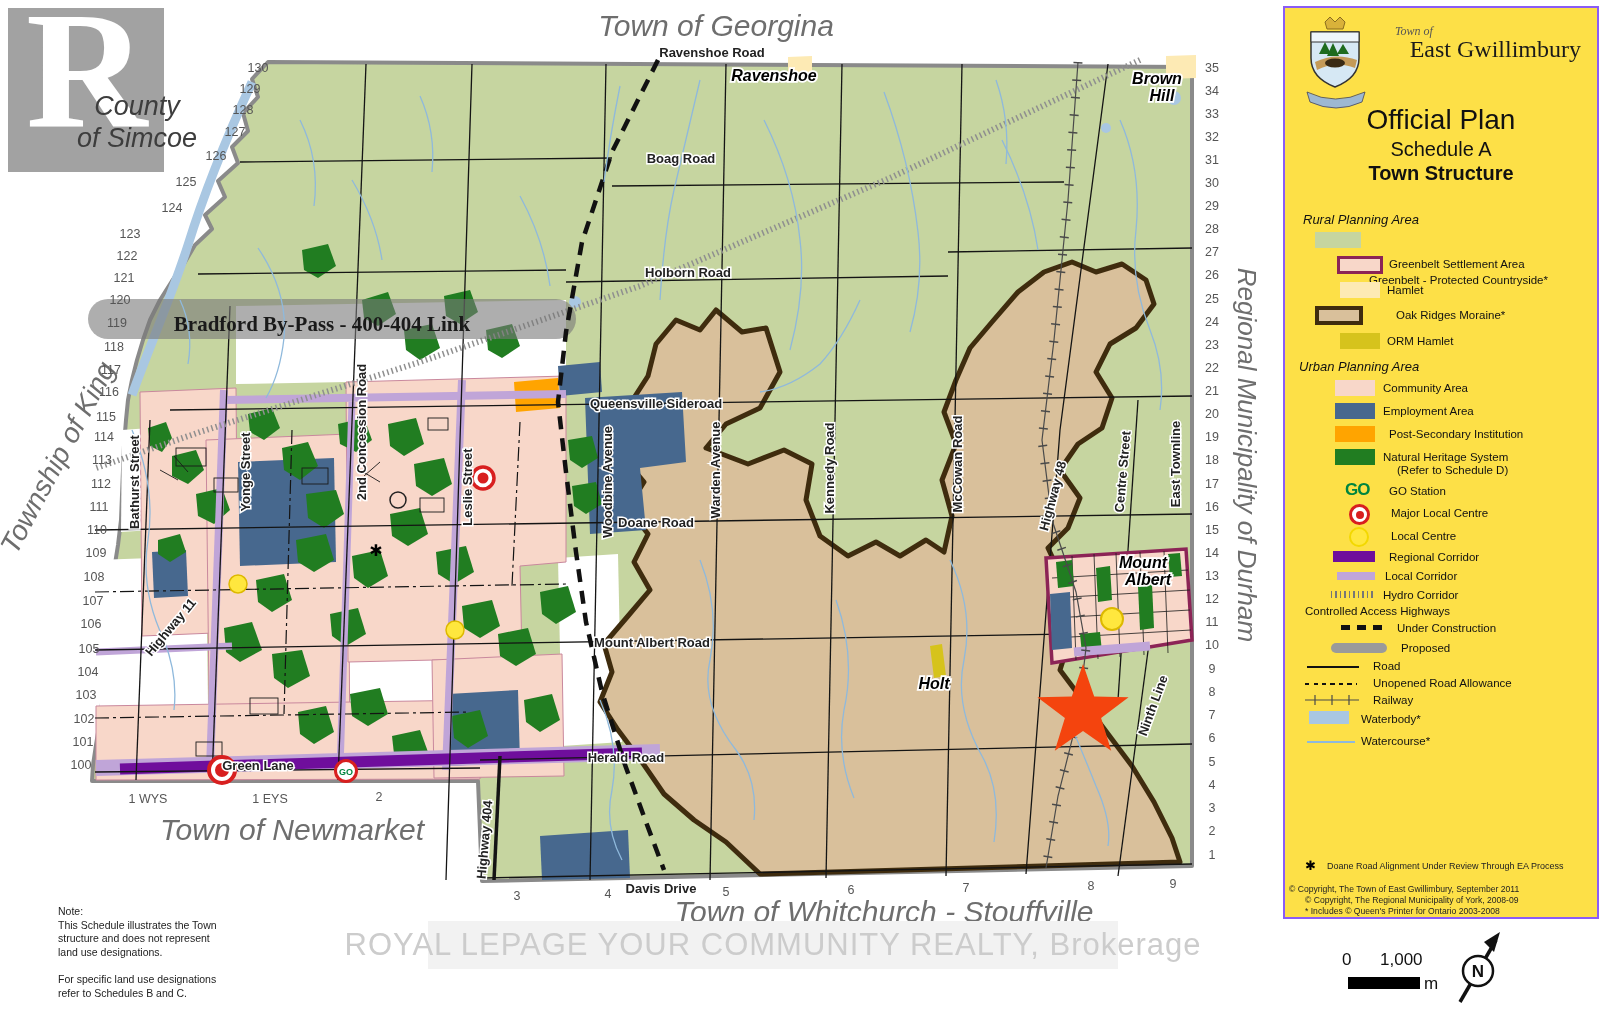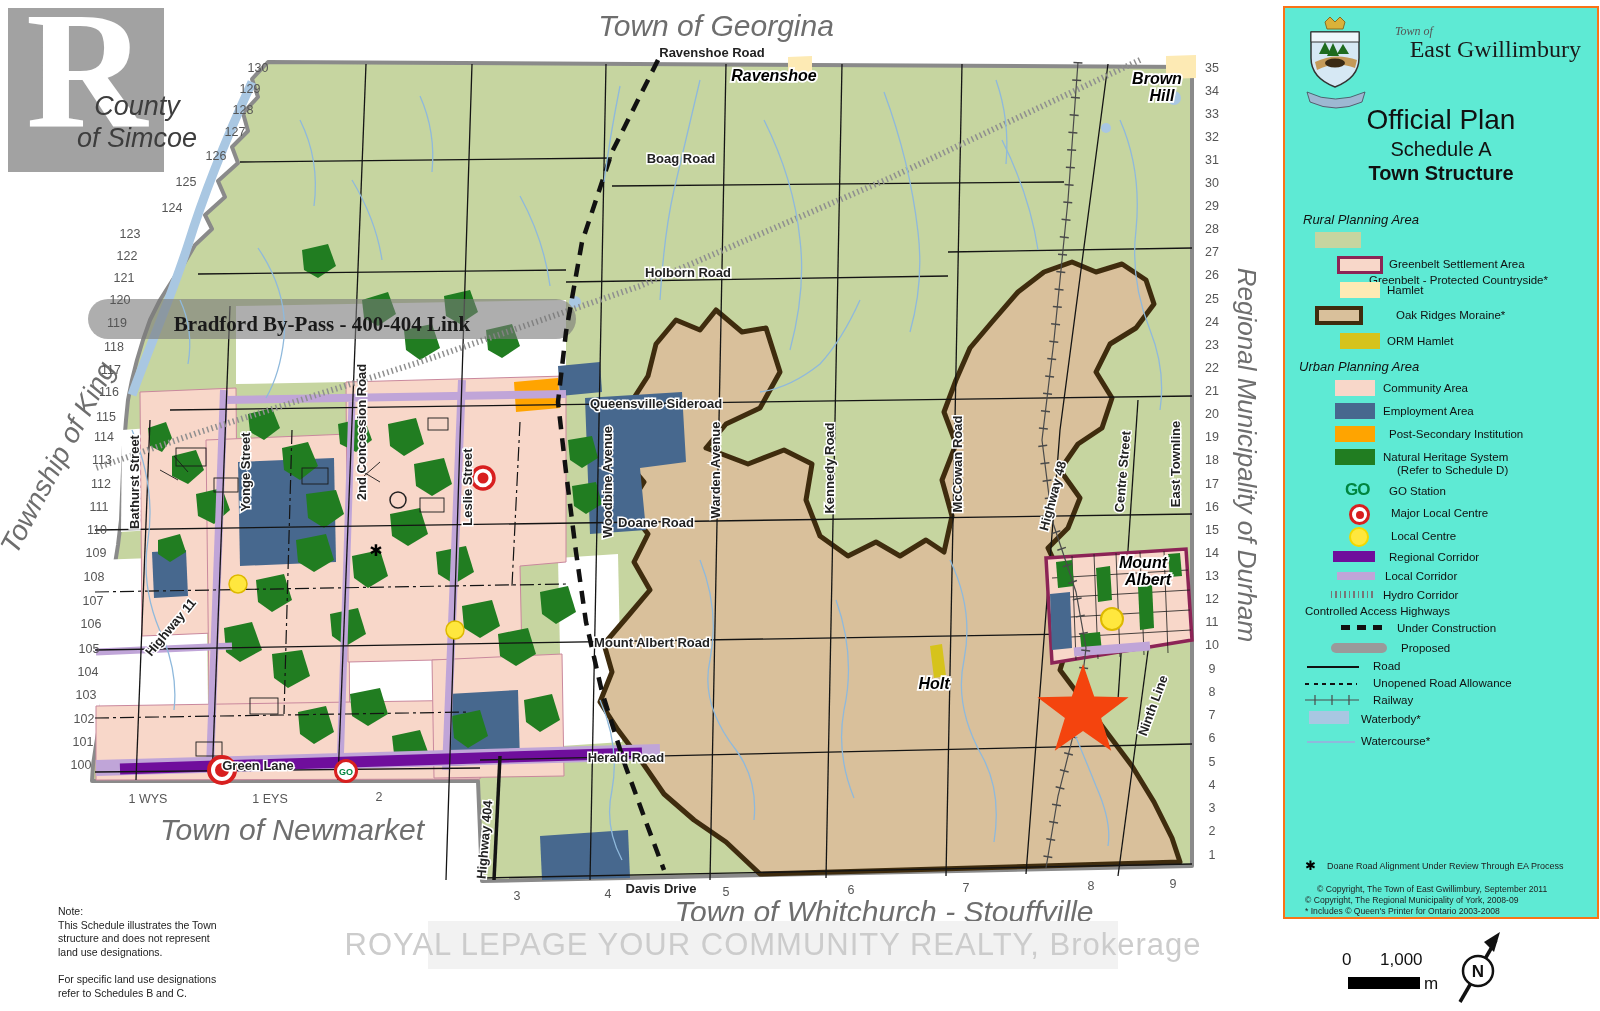--- a/index.html
+++ b/index.html
@@ -14,22 +14,22 @@
   .wm-realtor{position:absolute;left:4px;top:164px;font-size:35px;color:#b3b3b3;
     letter-spacing:3px;z-index:3;}
   .wm-realtor sup{font-size:14px;}
   .wm-band{position:absolute;left:428px;top:921px;width:690px;height:48px;background:#f2f2f2;
     display:flex;align-items:center;justify-content:center;z-index:5;}
   .wm-band .txt{font-size:31px;color:#cccccc;letter-spacing:1px;white-space:nowrap;}
   
   .note{position:absolute;left:58px;top:905px;font-size:10.5px;color:#222;line-height:1.3;
     white-space:pre-line;z-index:4;}
   
-  .panel{position:absolute;left:1283px;top:6px;width:312px;height:909px;border:2px solid #f97316;
-    background:#5eead4;z-index:6;text-decoration:underline;}
+  .panel{position:absolute;left:1283px;top:6px;width:312px;height:909px;border:2px solid #8b5cf6;
+    background:#fde047;z-index:6;text-decoration:underline;}
   .panel *{position:absolute;}
   .crest{left:12px;top:8px;}
   .townof{left:110px;top:16px;font-family:"Liberation Serif",serif;font-style:italic;
     font-size:12px;color:#555;}
   .townname{left:76px;top:28px;width:220px;text-align:right;font-family:"Liberation Serif",serif;
     font-size:24px;color:#1a1a1a;}
   .plan-title{left:0;top:96px;width:100%;text-align:center;font-size:28px;color:#111;}
   .plan-sub{left:0;top:130px;width:100%;text-align:center;font-size:20px;color:#111;}
   .plan-structure{left:0;top:154px;width:100%;text-align:center;font-size:20px;font-weight:bold;color:#111;}
   .lhead{font-style:italic;font-size:13px;color:#111;white-space:nowrap;}
@@ -516,21 +516,21 @@
       <line x1="46" y1="1" x2="46" y2="11" stroke="#4a4a4a" stroke-width="1.2"></line>
     </svg>
     <span class="ltxt" style="left:88px;top:686px;">Railway</span>
     <span class="sw sw-waterbody" style="left:24px;top:703px;"></span>
     <span class="ltxt" style="left:76px;top:705px;">Waterbody*</span>
     <span class="watercourse-sample" style="left:22px;top:733px;"></span>
     <span class="ltxt" style="left:76px;top:727px;">Watercourse*</span>
 
     <span class="foot-star" style="left:20px;top:850px;">✱</span>
     <span class="foot-txt" style="left:42px;top:853px;">Doane Road Alignment Under Review Through EA Process</span>
-    <div class="copy" style="left:32px;top:876px;text-align:center;">© Copyright, The Town of East Gwillimbury, September 2011</div>
+    <div class="copy" style="left:4px;top:876px;text-align:center;">© Copyright, The Town of East Gwillimbury, September 2011</div>
     <div class="copy" style="left:20px;top:887px;">© Copyright, The Regional Municipality of York, 2008-09</div>
     <div class="copy" style="left:20px;top:898px;">* Includes © Queen's Printer for Ontario 2003-2008</div>
   </div>
 
   <div class="scale-zero" style="left:1342px;top:950px;">0</div>
   <div class="scale-dist" style="left:1380px;top:950px;">1,000</div>
   <div class="scale-bar"></div>
   <div class="scale-unit" style="left:1424px;top:974px;">m</div>
   <svg class="compass" width="70" height="86" viewBox="0 0 70 86">
     <line x1="16" y1="78" x2="52" y2="16" stroke="#111" stroke-width="3.5"></line>

